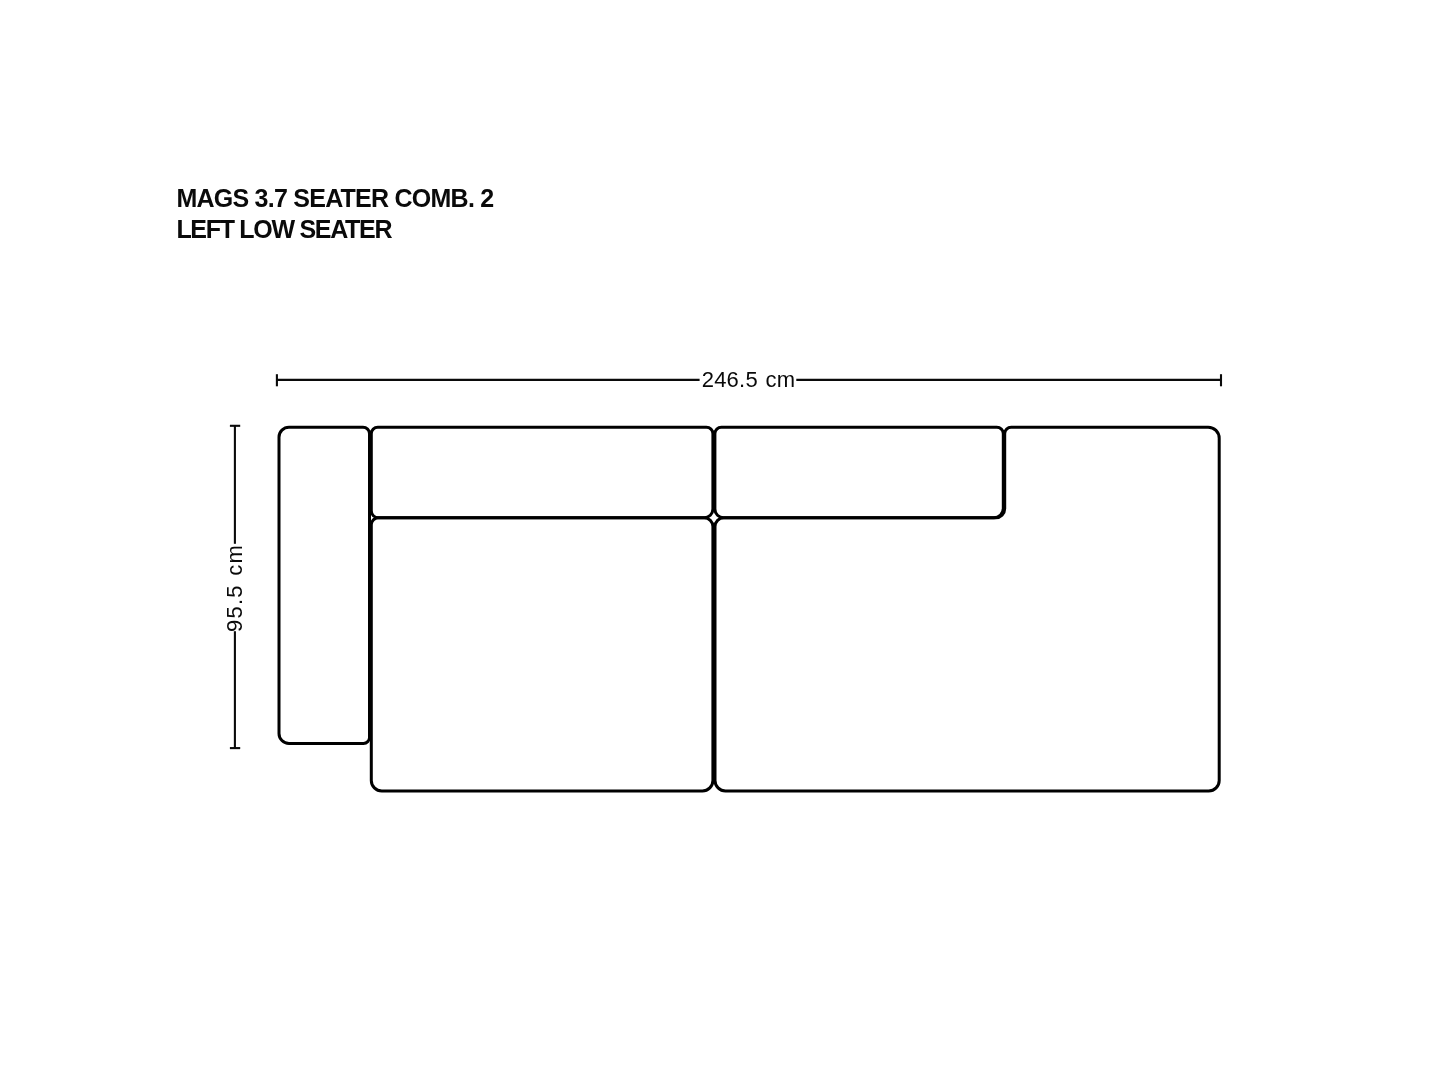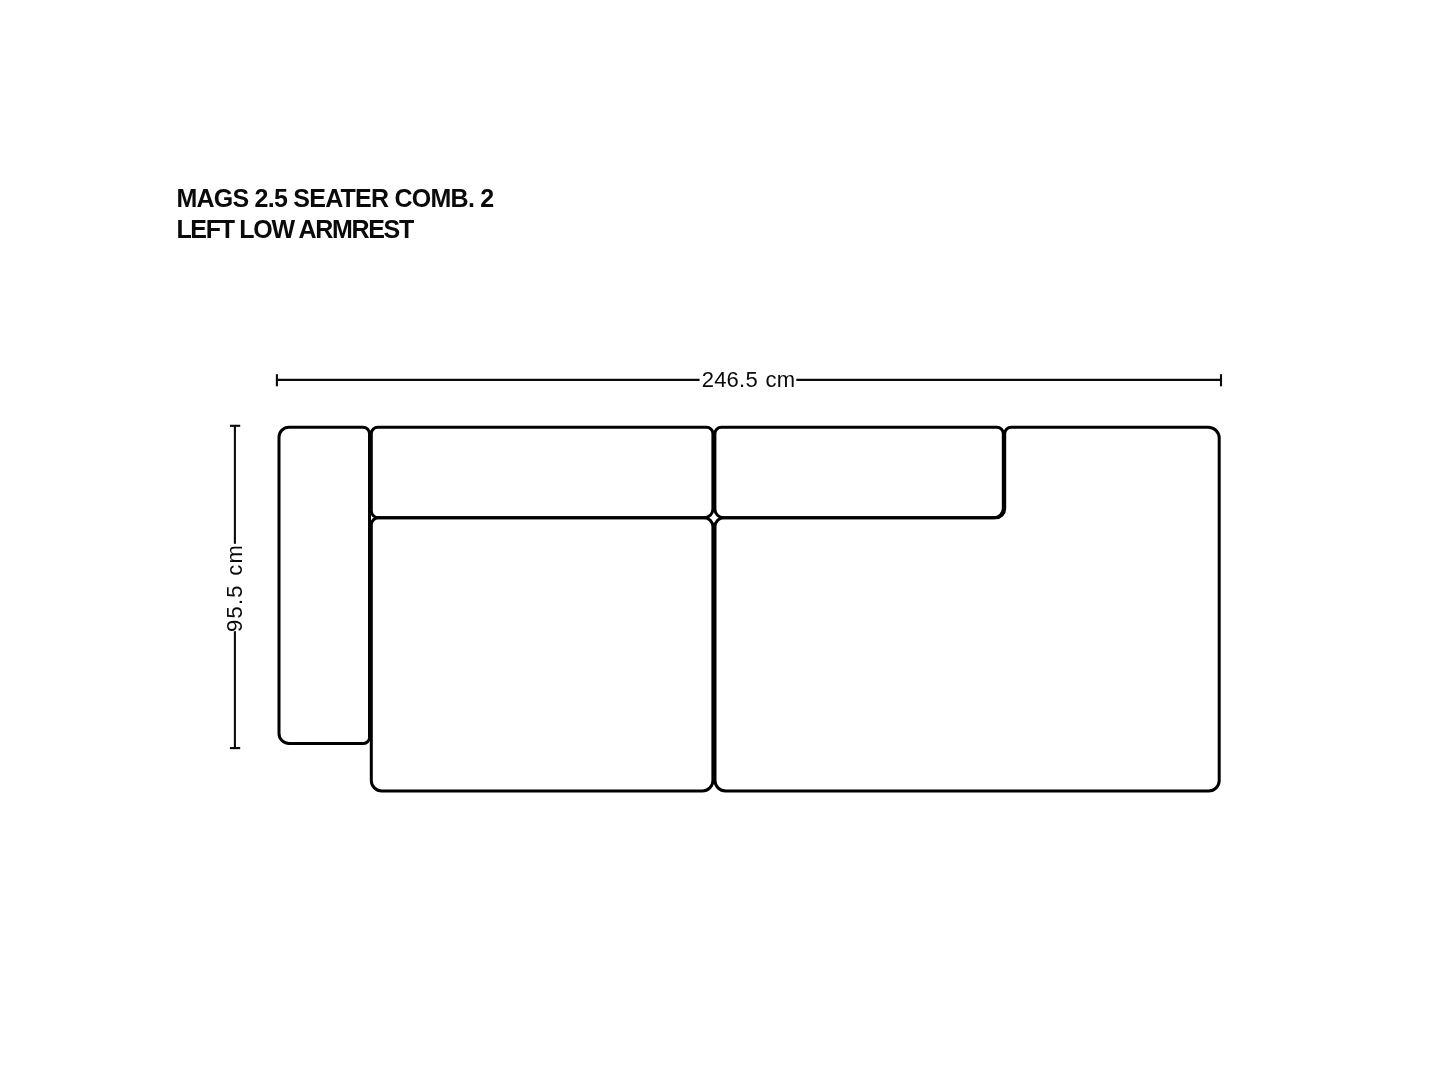--- a/index.html
+++ b/index.html
@@ -8,22 +8,22 @@
   #title{position:absolute;left:176.4px;top:183.2px;font-size:25px;font-weight:700;
          line-height:30.6px;color:#0a0a0a;white-space:pre;}
   #title .l1{letter-spacing:-0.75px;}
   #title .l2{letter-spacing:-1.3px;}
   svg{position:absolute;left:0;top:0;}
 </style>
 </head>
 <body>
 <div id="page">
 
-  <div id="title"><span class="l1">MAGS 2.5 SEATER COMB. 2</span>
-<span class="l2">LEFT LOW ARMREST</span></div>
+  <div id="title"><span class="l1">MAGS 3.7 SEATER COMB. 2</span>
+<span class="l2">LEFT LOW SEATER</span></div>
   <svg width="1445" height="1087" viewBox="0 0 1445 1087" fill="none">
 
     <g stroke="#0a0a0a" stroke-width="2.1">
       <path d="M 276.9 374.2 L 276.9 386.3"></path>
       <path d="M 1221 374.2 L 1221 386.3"></path>
       <path d="M 276.9 379.9 L 699.6 379.9"></path>
       <path d="M 796.3 379.9 L 1221 379.9"></path>
     </g>
 
     <text x="748.5" y="386.9" font-size="22" letter-spacing="0.25" word-spacing="1.2" text-anchor="middle" fill="#0a0a0a">246.5 cm</text>

